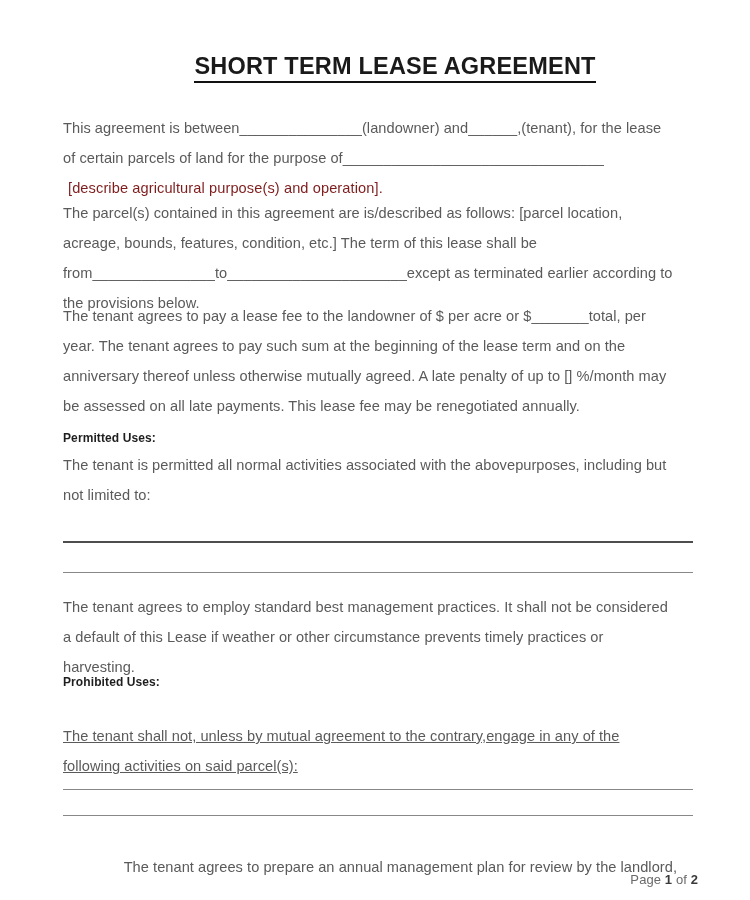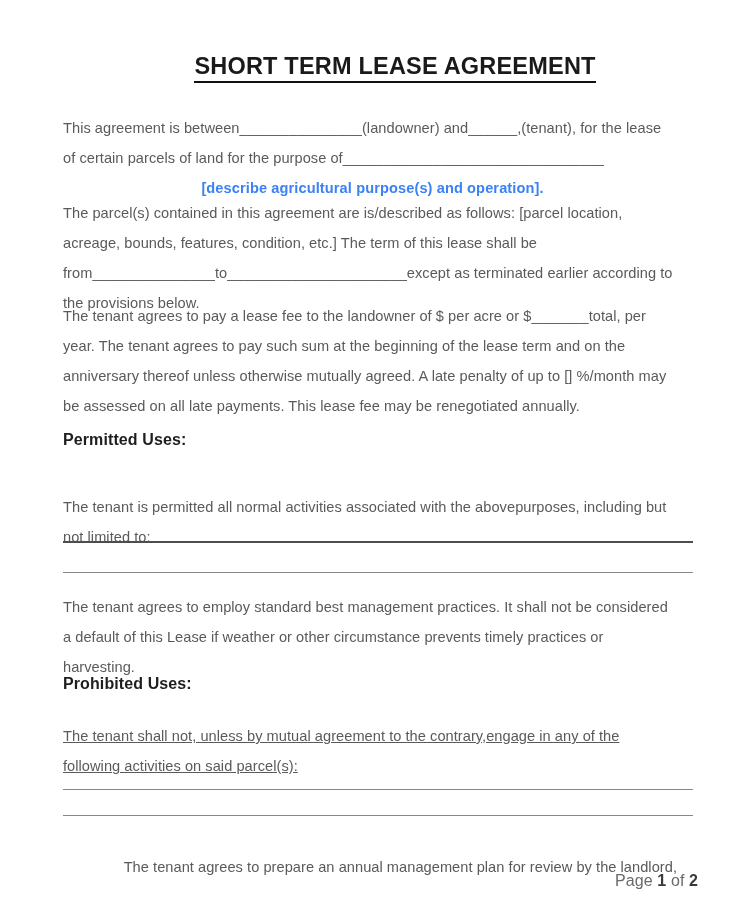--- a/index.html
+++ b/index.html
@@ -42,39 +42,38 @@
     width: 614px;
     color: #5a5a5a;
     font-size: 14.6px;
     line-height: 30px;
     letter-spacing: 0.05px;
   }
   .p1 { top: 113px; }
   .p2 { top: 198px; }
   .p3 { top: 301px; }
   .h1 { top: 431px; }
-  .p4 { top: 492px; }
+  .p4 { top: 450px; }
   .p5 { top: 592px; }
   .h2 { top: 675px; }
   .p6 { top: 721px; text-decoration: underline; }
   .p7 { top: 852px; text-align: right; }
 
   .bold-inline {
     display: block;
-    font-weight: bold;
-    color: #3b82f6;
+    font-weight: normal;
+    color: #7f1d1d;
     padding-left: 5px;
     letter-spacing: 0.1px;
-    text-align: center;
   }
   .section-head {
     position: absolute;
     left: 63px;
     width: 614px;
-    font-size: 16px;
+    font-size: 12px;
     font-weight: bold;
     color: #1e1e1e;
     letter-spacing: 0.1px;
   }
   .blank-rule {
     position: absolute;
     left: 63px;
     width: 630px;
     height: 0;
     border-top-style: solid;
@@ -83,21 +82,21 @@
   .rule-light { border-top-width: 1.6px; border-top-color: #888888; }
 
   .r1 { top: 541px; }
   .r2 { top: 572px; }
   .r3 { top: 789px; }
   .r4 { top: 815px; }
   .footer {
     position: absolute;
     right: 52px;
     top: 872px;
-    font-size: 16px;
+    font-size: 13px;
     color: #6a6a6a;
     letter-spacing: 0.1px;
   }
   .footer b { color: #3a3a3a; }
 </style>
 </head>
 <body>
 
 <div class="page">
 

